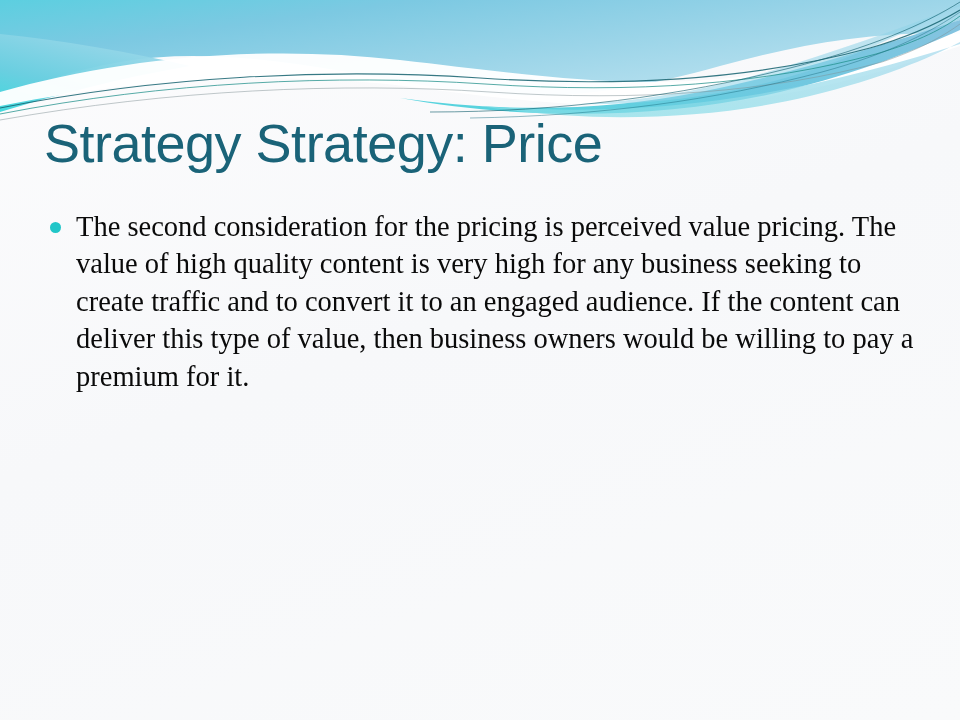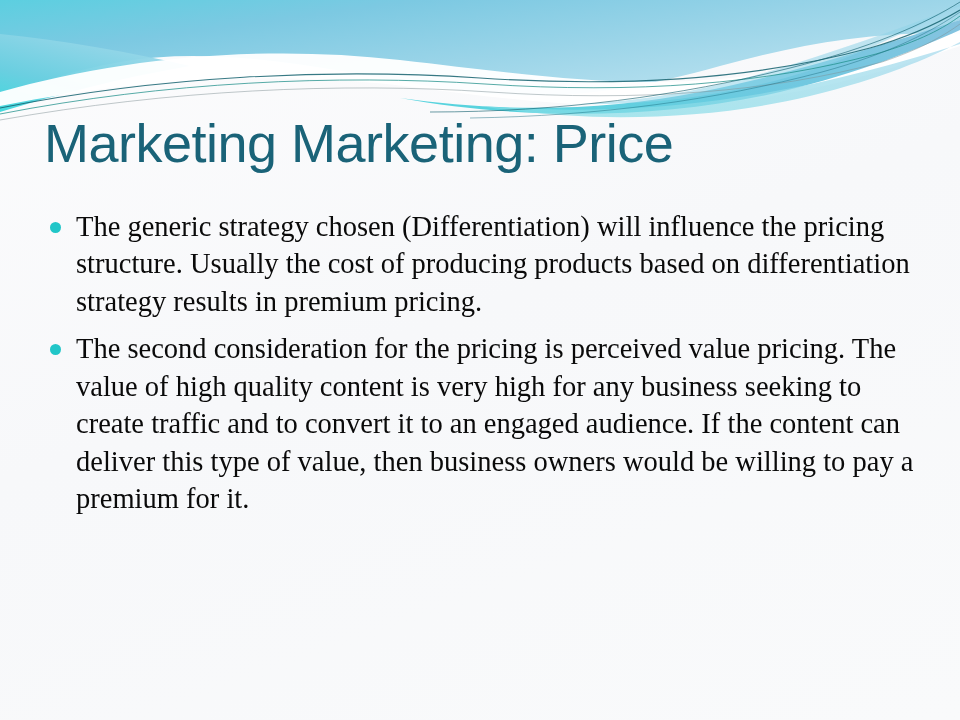--- a/index.html
+++ b/index.html
@@ -150,28 +150,24 @@
                C630,88 760,78 870,48 C915,35 940,22 960,10" fill="none" stroke="#14616f" stroke-width="1.1" opacity="0.85"></path>
       <path d="M0,114 C165,82 335,74 485,84
                C635,94 766,84 876,54 C920,41 944,28 960,16" fill="none" stroke="#1f8f8a" stroke-width="1.0" opacity="0.75"></path>
       <path d="M0,120 C170,90 340,82 490,92
                C640,102 772,92 882,62 C924,48 946,34 960,24" fill="none" stroke="#7f8f93" stroke-width="0.9" opacity="0.55"></path>
       <path d="M430,112 C560,112 680,96 790,68 C870,48 925,24 960,2" fill="none" stroke="#14616f" stroke-width="0.9" opacity="0.7"></path>
       <path d="M470,118 C600,116 716,100 822,72 C892,53 934,30 960,12" fill="none" stroke="#1c6e80" stroke-width="0.8" opacity="0.6"></path>
     </svg>
   </div>
 
-  <div id="title">Marketing Marketing: Price</div>
+  <div id="title">Strategy Strategy: Price</div>
 
   <div id="body-content">
 
-    <div class="bullet-row">
-      <span class="bullet-dot"></span>
-      <span class="bullet-text">The generic strategy chosen (Differentiation) will influence the pricing structure.  Usually the cost of producing products based on differentiation strategy results in premium pricing.</span>
-    </div>
 
     <div class="bullet-row">
       <span class="bullet-dot"></span>
       <span class="bullet-text">The second consideration for the pricing is perceived value pricing. The value of high quality content is very high for any business seeking to create traffic and to convert it to an engaged audience. If the content can deliver this type of value, then business owners would be willing to pay a premium for it.</span>
     </div>
 
   </div>
 
 </div>
 

